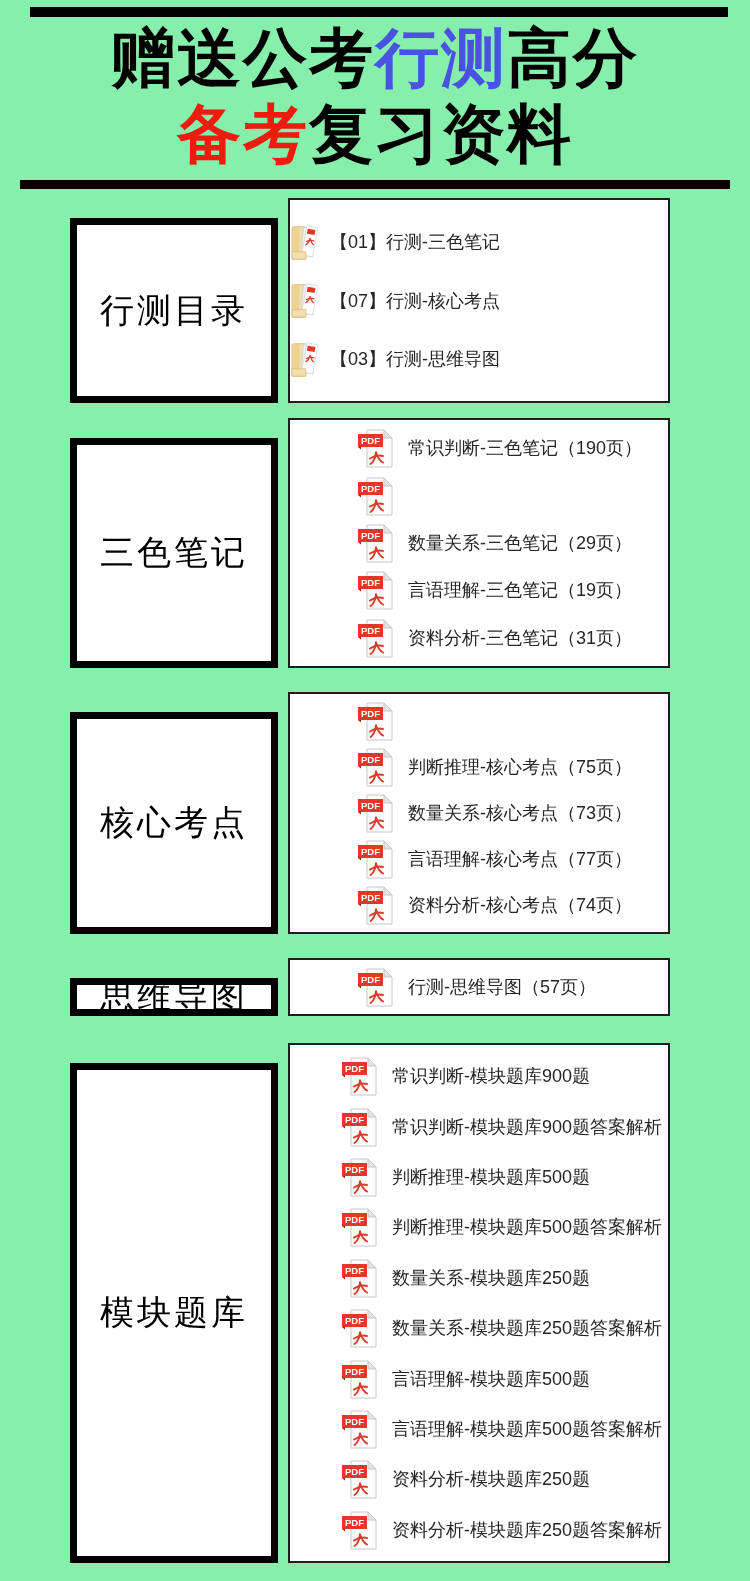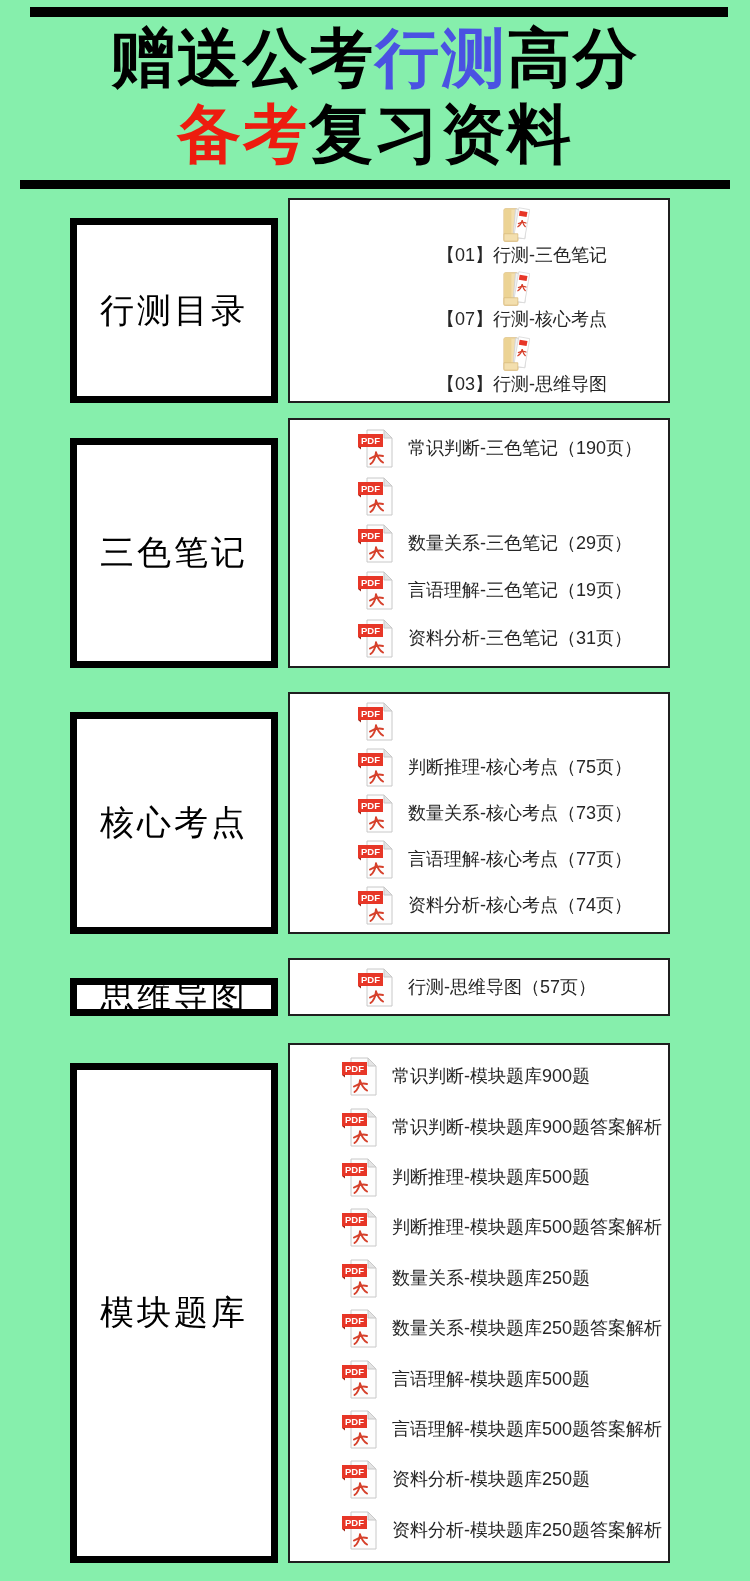--- a/index.html
+++ b/index.html
@@ -32,21 +32,21 @@
   .label-box span{
     font-family:"Liberation Serif","DejaVu Serif",serif;
     font-size:34px;color:#000;letter-spacing:3px;white-space:nowrap;
   }
   .panel{
     box-sizing:border-box;flex:1;border:2px solid #1f1f1f;background:#fff;
     display:flex;flex-direction:column;justify-content:space-evenly;
     padding:2px 0;
   }
   .item{display:flex;align-items:center;}
-  .sec-0 .item{padding-left:86px;flex-direction:column;}
+  .sec-0 .item{}
   .sec-1 .item,.sec-2 .item,.sec-3 .item{padding-left:66px;}
   .sec-4 .item{padding-left:50px;}
   .icon{flex:none;display:inline-flex;margin-right:12px;}
   .item-text{font-size:18px;color:#262626;white-space:nowrap;}
 </style>
 </head>
 <body>
 
 <div class="page">
   <div class="bar top-bar"></div>

